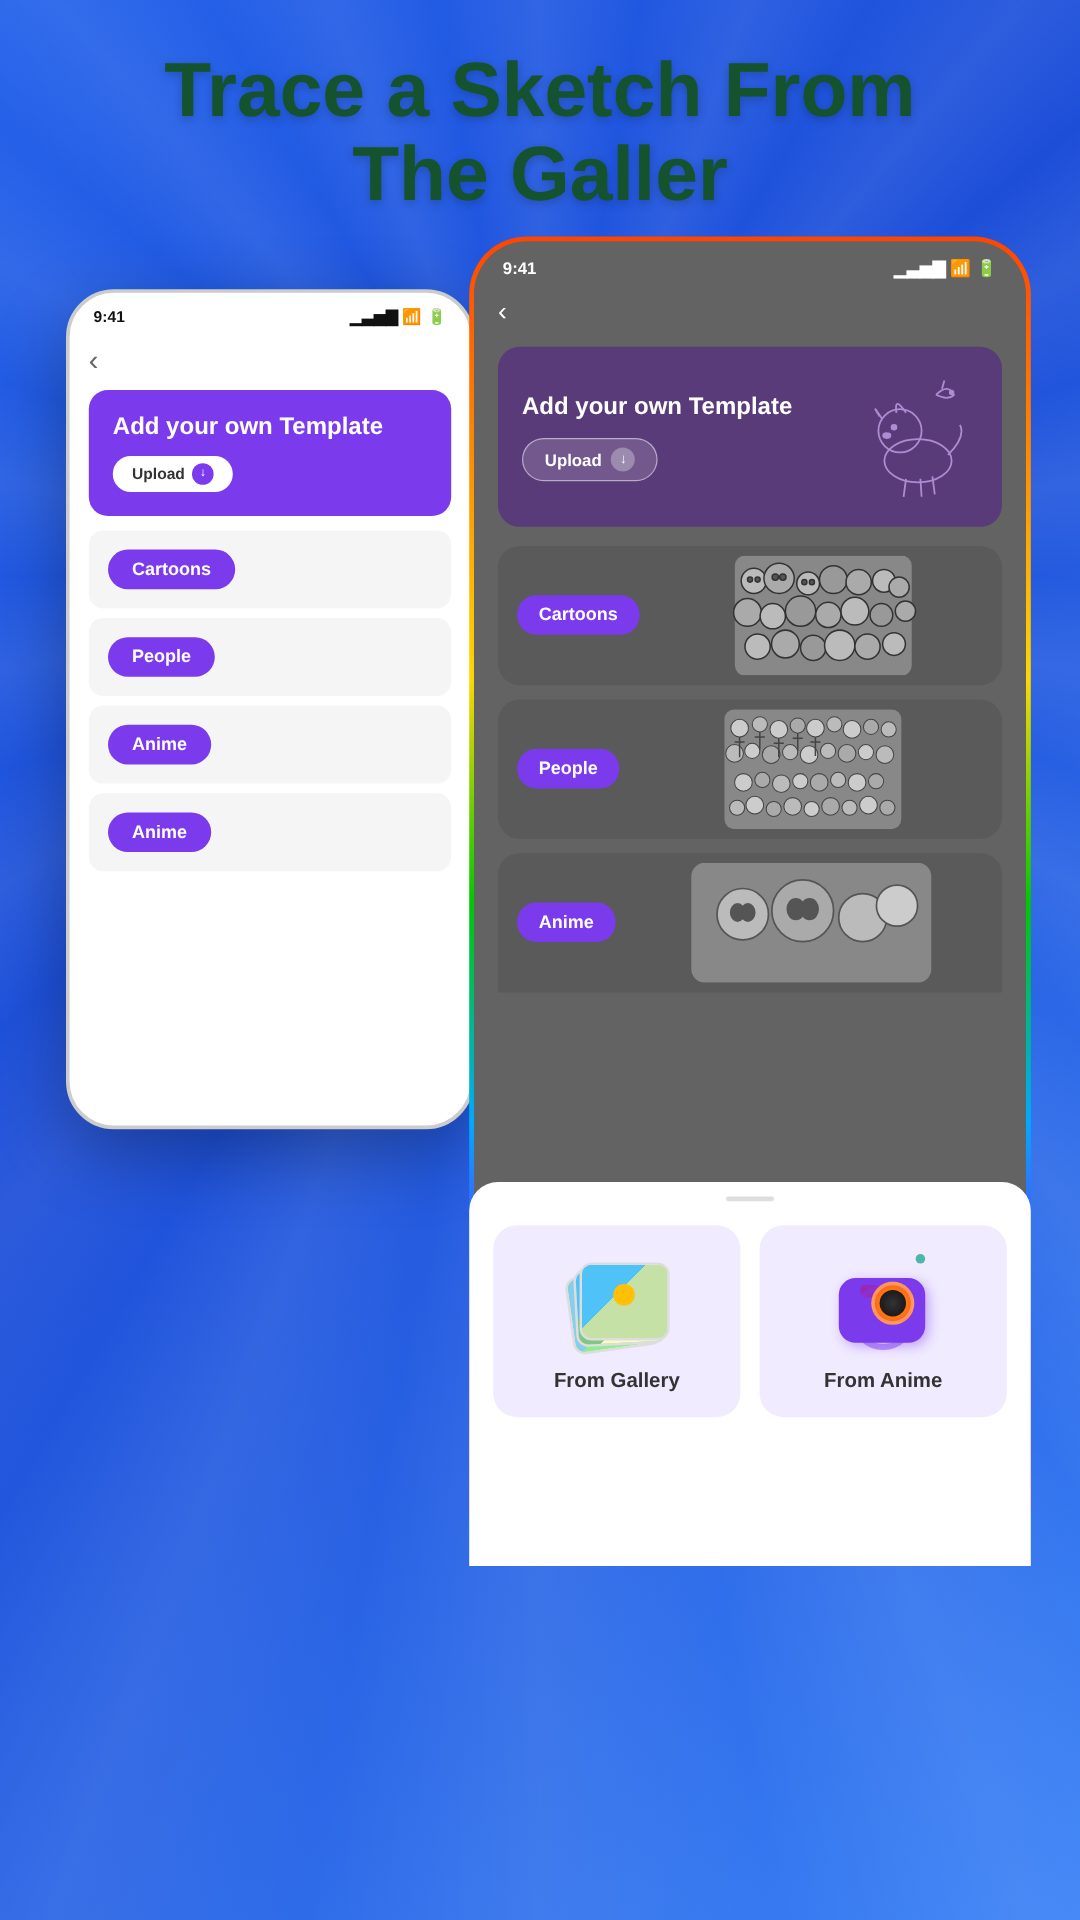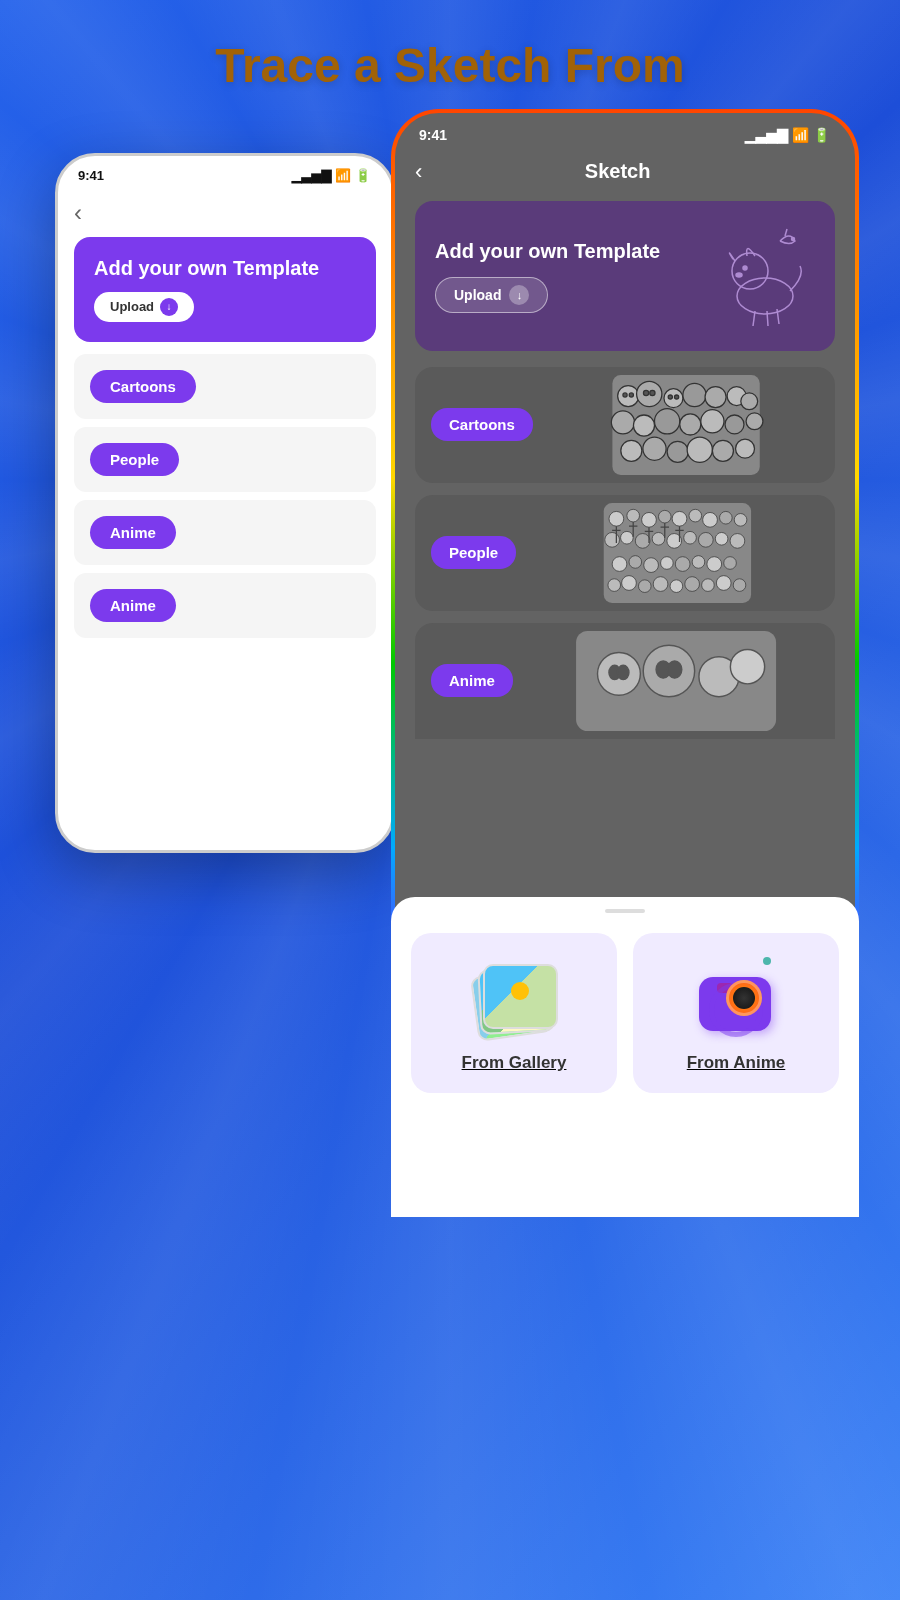--- a/index.html
+++ b/index.html
@@ -18,22 +18,22 @@
     
     body::before {
       content: '';
       position: absolute;
       top: 0; left: 0; right: 0; bottom: 0;
       background: repeating-conic-gradient(from 0deg at 50% 30%, rgba(255,255,255,0.07) 0deg, transparent 10deg, rgba(255,255,255,0.07) 20deg);
       pointer-events: none;
     }
 
     .headline {
-      color: #a16207;
-      font-size: 48px;
+      color: #14532d;
+      font-size: 64px;
       font-weight: 900;
       text-align: center;
       line-height: 1.1;
       margin-top: 40px;
       padding: 0 60px;
       text-shadow: 0 2px 8px rgba(0,0,0,0.2);
       z-index: 1;
     }
 
     .phones-container {
@@ -282,21 +282,20 @@
     .bottom-sheet {
       position: absolute;
       bottom: 0;
       left: 0;
       right: 0;
       height: 320px;
       background: white;
       border-radius: 24px 24px 0 0;
       padding: 12px 20px 20px;
       z-index: 10;
-      text-decoration: underline;
     }
 
     .sheet-handle {
       width: 40px;
       height: 4px;
       background: #ddd;
       border-radius: 2px;
       margin: 0 auto 20px;
     }
 
@@ -450,20 +449,21 @@
       width: 100%;
       height: 100%;
     }
 
   </style>
 </head>
 <body>
 
 <div class="headline">
   <span>Trace a Sketch From</span><br>
+  <span>The Galler</span>
 </div>
 
 <div class="phones-container">
 
   <div class="phone-back">
     <div class="phone-back-status">
       <span>9:41</span>
       <div class="status-icons">
         <span>▁▃▅▇</span>
         <span>📶</span>
@@ -507,21 +507,20 @@
         <span>9:41</span>
         <div class="status-icons">
           <span>▁▃▅▇</span>
           <span>📶</span>
           <span>🔋</span>
         </div>
       </div>
 
       <div class="front-header">
         <span class="front-back-btn">‹</span>
-        <span class="front-title">Sketch</span>
       </div>
 
       <div class="front-add-card">
         <div class="front-add-text">
           <h3>Add your own Template</h3>
           <button class="front-upload-btn">
             <span>Upload</span>
             <span class="front-dl-icon">↓</span>
           </button>
         </div>

